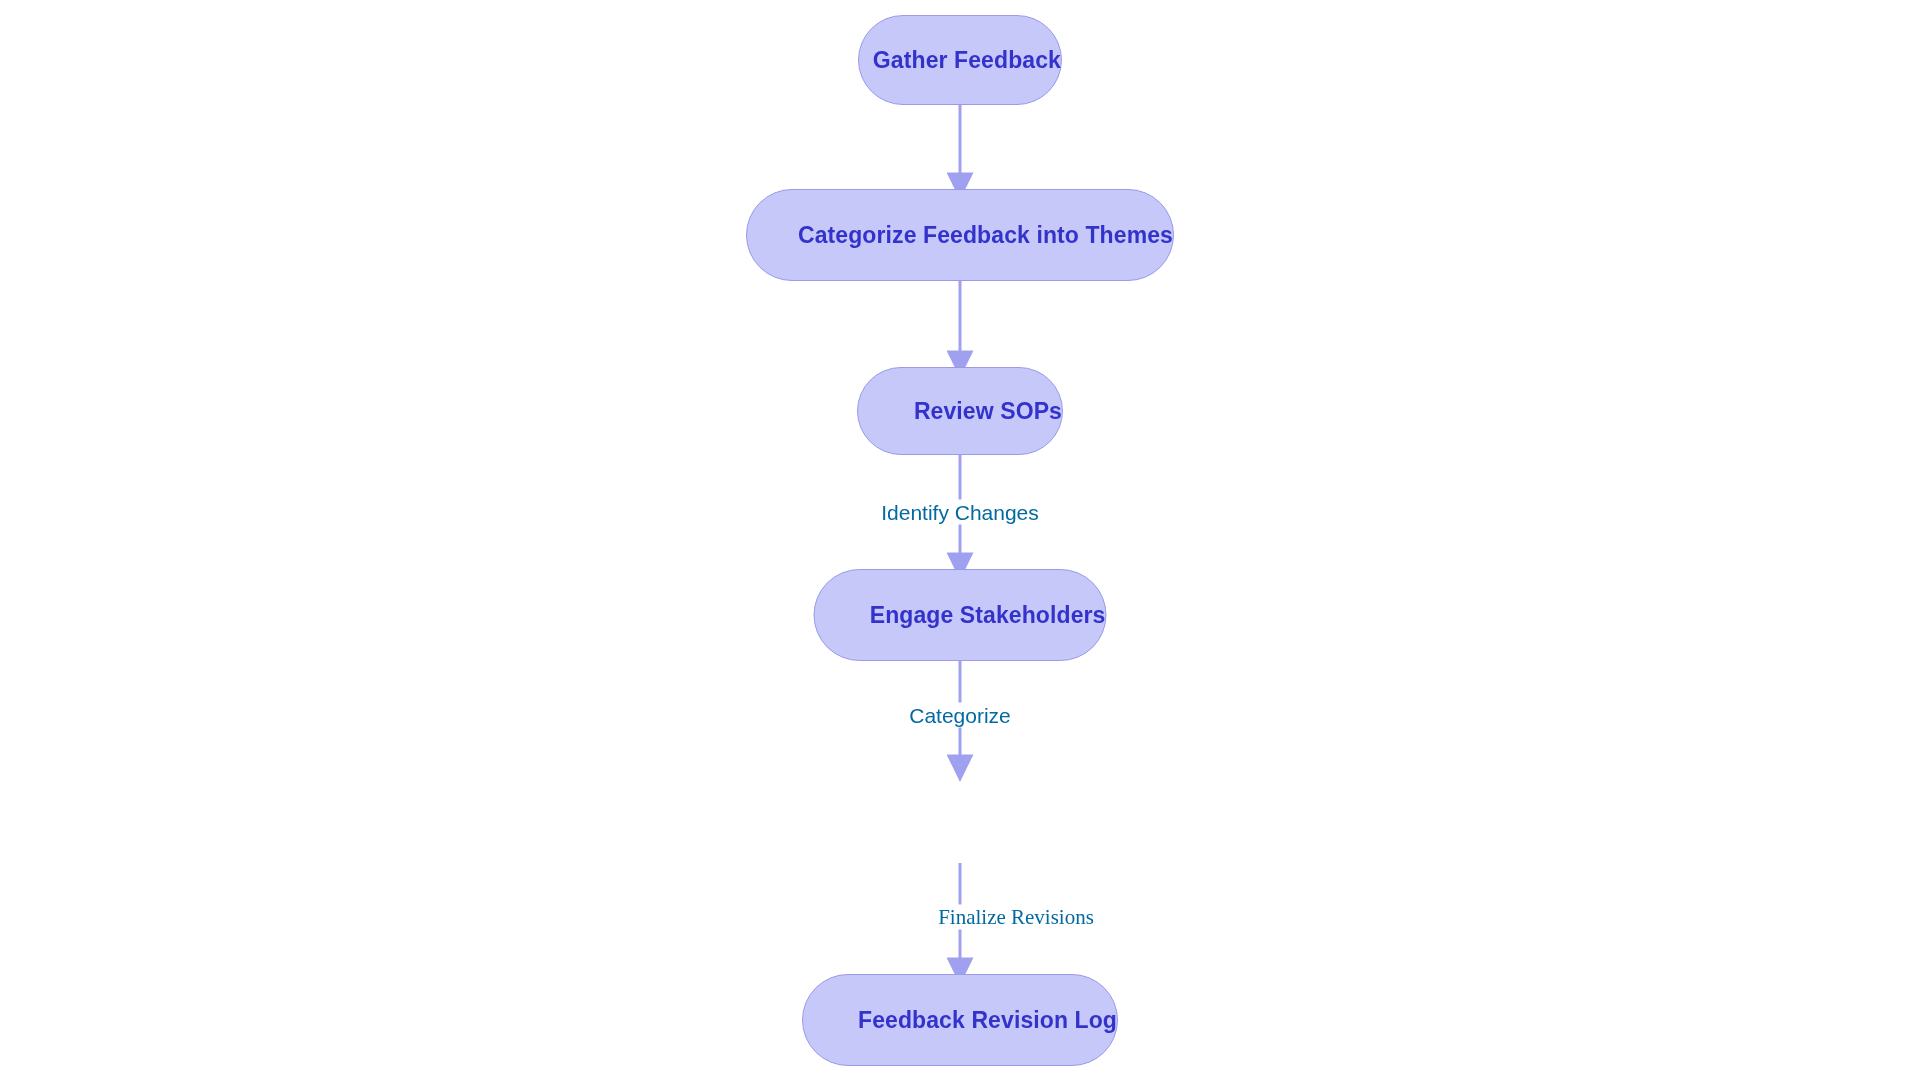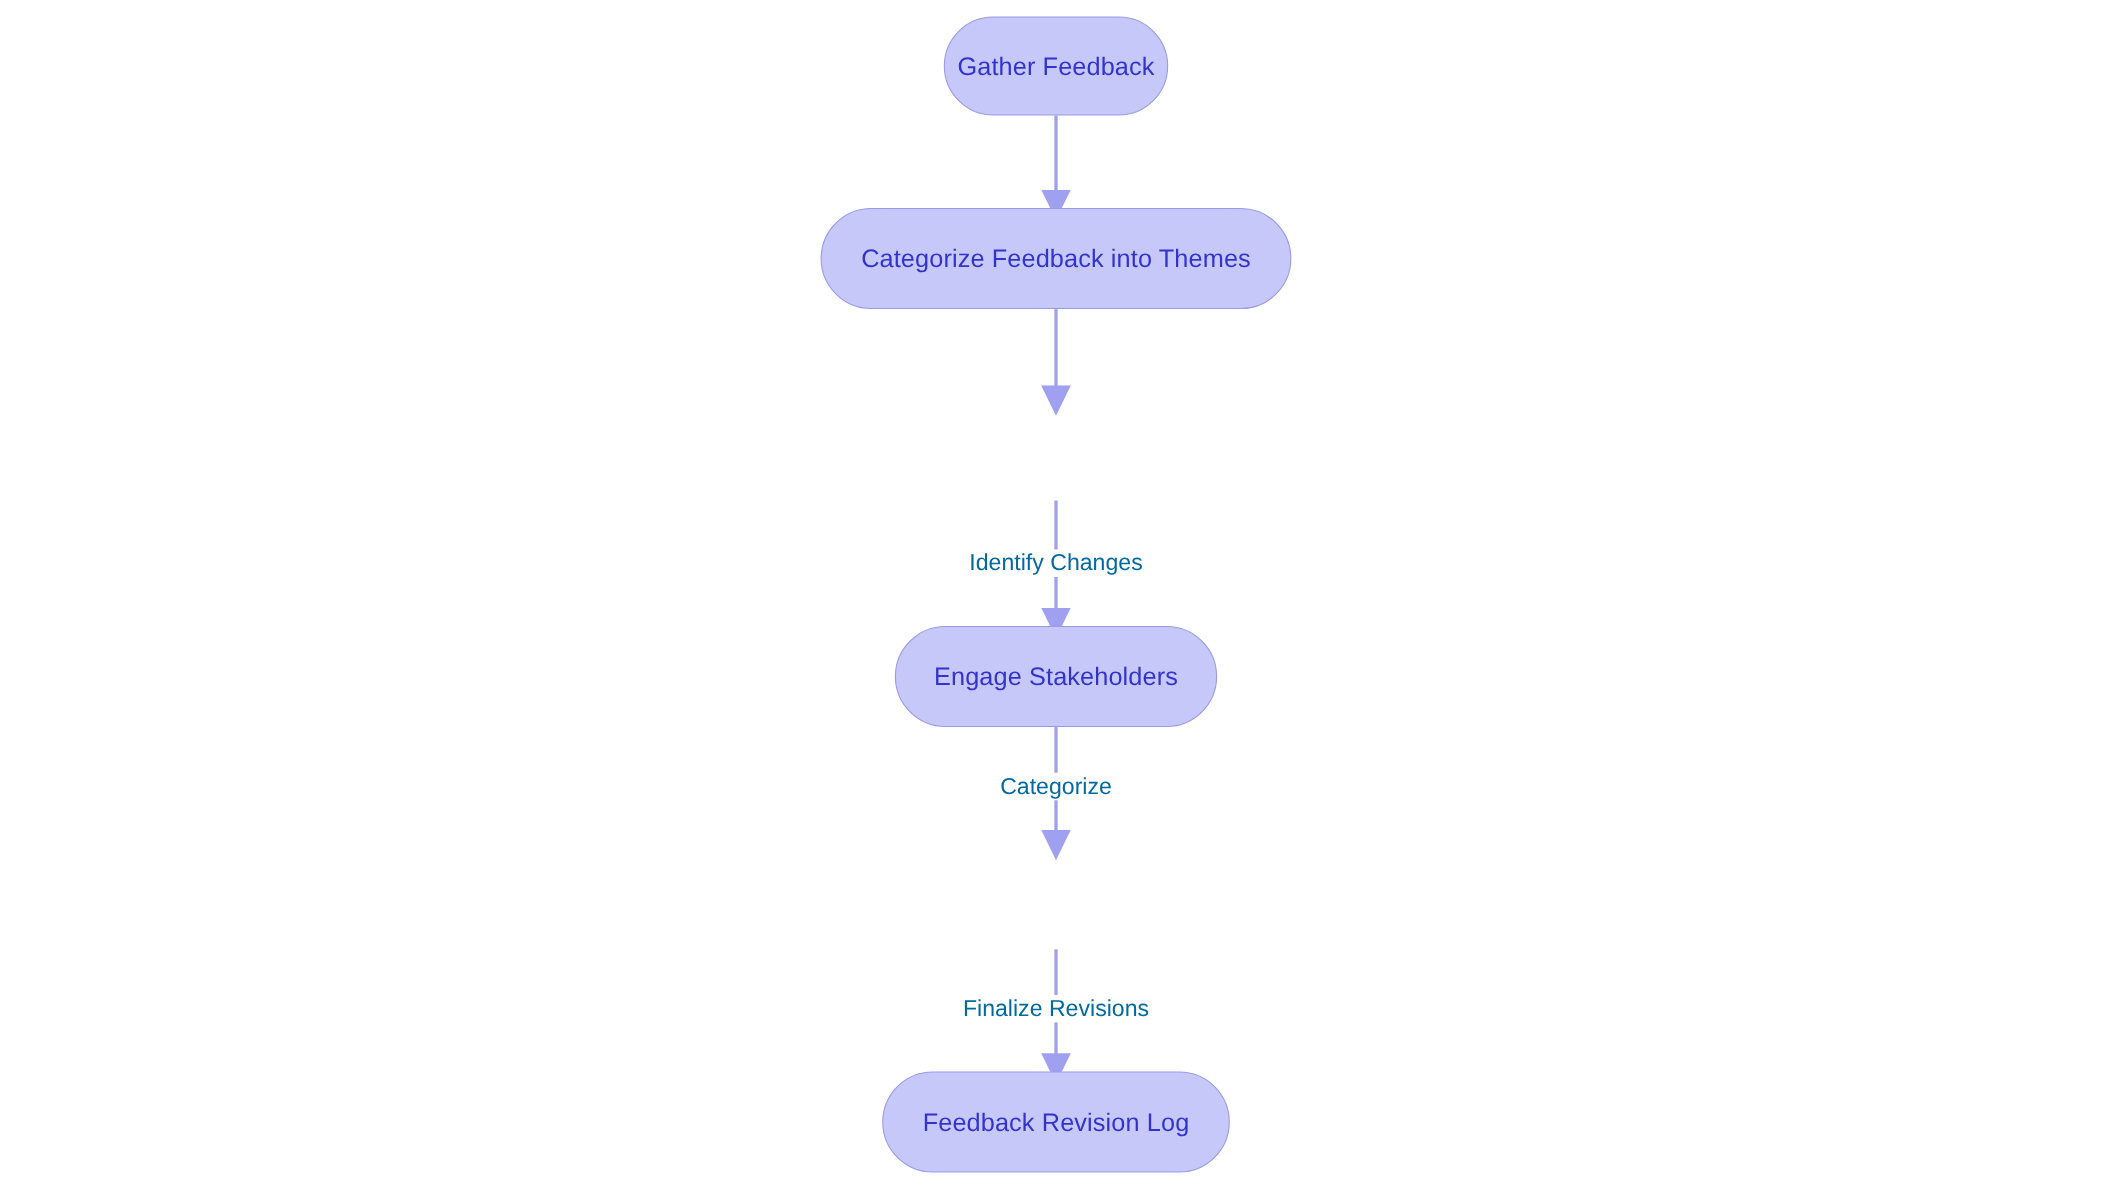--- a/index.html
+++ b/index.html
@@ -31,27 +31,27 @@
     height: 1083px;
     pointer-events: none;
   }
 
   
   .node {
     position: absolute;
     box-sizing: border-box;
     display: flex;
     align-items: center;
-    justify-content: center;
+    justify-content: flex-end;
     background: #c6c8fa;
     border: 1.4px solid #9a9ae8;
     border-radius: 46px;
     color: #3333cc;
     font-size: 23px;
-    font-weight: 400;
+    font-weight: 700;
     letter-spacing: 0.1px;
     white-space: nowrap;
     line-height: 1;
     transform: translateX(-50%);
   }
 
   .node-label {
     color: #3333cc;
     font-size: 23px;
     line-height: 1;
@@ -94,29 +94,32 @@
   </svg>
 
   <div class="node" style="left:960px; top:15px; width:204px; height:90px;">
     <span class="node-label">Gather Feedback</span>
   </div>
 
   <div class="node" style="left:960px; top:189px; width:428px; height:92px;">
     <span class="node-label">Categorize Feedback into Themes</span>
   </div>
 
+  <div class="node" style="left:960px; top:367px; width:206px; height:88px;">
+    <span class="node-label">Review SOPs</span>
+  </div>
 
   <div class="node" style="left:960px; top:569px; width:293px; height:92px;">
     <span class="node-label">Engage Stakeholders</span>
   </div>
 
 
   <div class="node" style="left:960px; top:974px; width:316px; height:92px;">
     <span class="node-label">Feedback Revision Log</span>
   </div>
 
   <div class="edge-label" style="left:960px; top:512px;">Identify Changes</div>
 
   <div class="edge-label" style="left:960px; top:715px;">Categorize</div>
 
-  <div class="edge-label" style="left:960px; top:917px;">Finalize Revisions</div>
+  <div class="edge-label" style="left:1016px; top:917px;font-family:Liberation Serif, serif;">Finalize Revisions</div>
 
 </div>
 
 </body></html>

